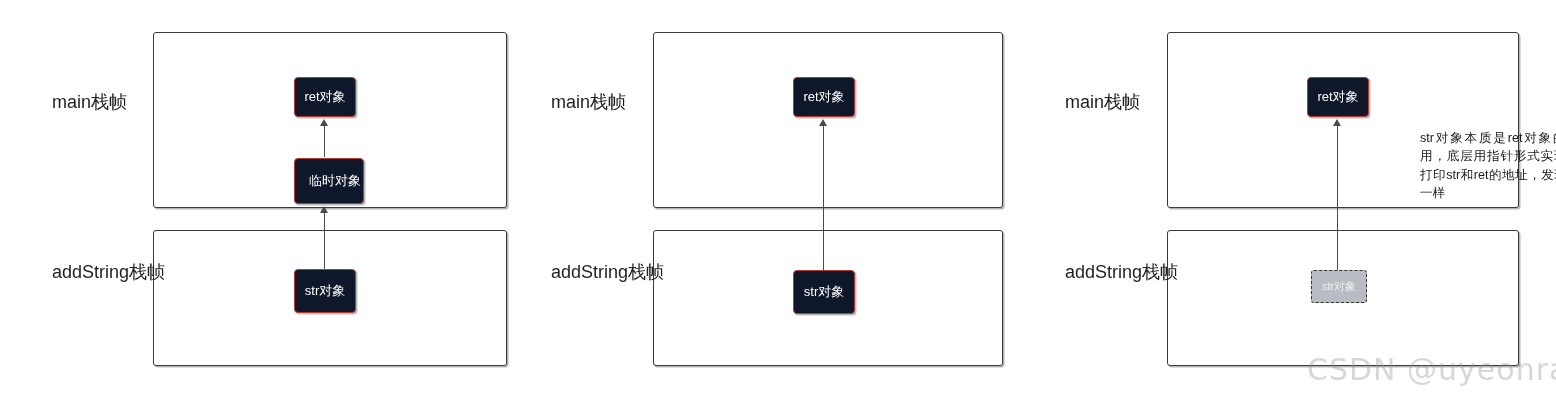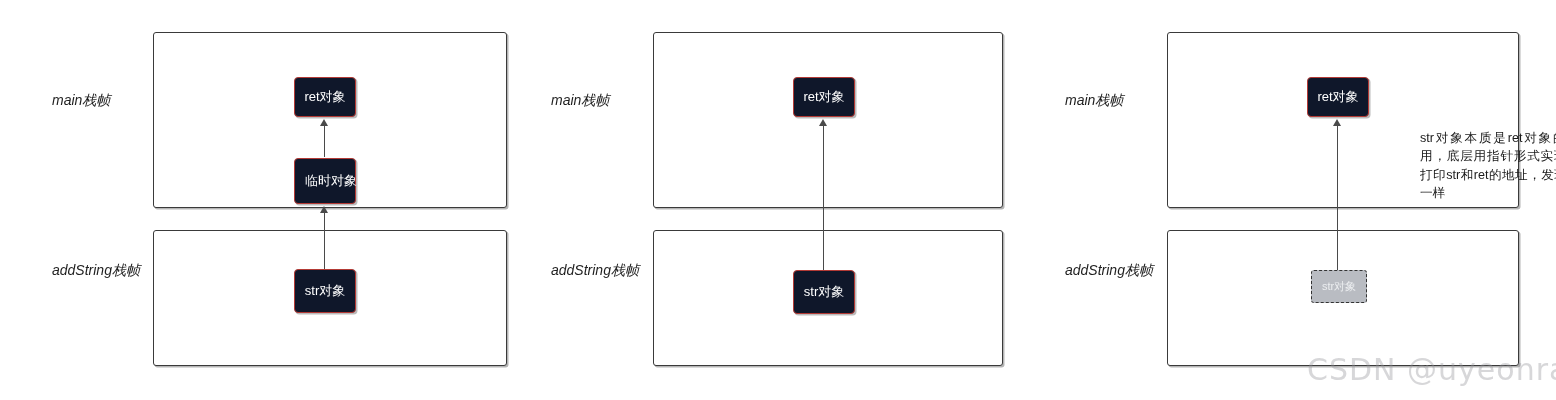--- a/index.html
+++ b/index.html
@@ -27,25 +27,24 @@
     box-sizing: border-box;
     background: #ffffff;
     border: 1px solid #3a3a3a;
     border-radius: 3px;
     box-shadow: 1.5px 1.5px 0 rgba(120,120,120,0.55);
   }
 
   
   .frame-label {
     position: absolute;
-    font-size: 14px;
+    font-size: 18px;
     line-height: 1.2;
     color: #1f1f1f;
     white-space: nowrap;
-    font-style: italic;
   }
 
   
   .node {
     position: absolute;
     box-sizing: border-box;
     display: flex;
     align-items: center;
     justify-content: center;
     background: #0f172a;
@@ -109,21 +108,21 @@
   <div class="frame" style="left:153px; top:230px; width:354px; height:136px;"></div>
 
   <div class="frame-label" style="left:52px; top:92px;">main栈帧</div>
   <div class="frame-label" style="left:52px; top:262px;">addString栈帧</div>
 
   <div class="node" style="left:294px; top:77px; width:62px; height:40px;">ret对象</div>
 
   <div class="arrow-line" style="left:324px; top:125px; height:32px;"></div>
   <div class="arrow-head" style="left:320px; top:119px;"></div>
 
-  <div class="node" style="left:294px; top:158px; width:62px; height:46px;padding-left:12px;">临时对象</div>
+  <div class="node" style="left:294px; top:158px; width:70px; height:46px;padding-left:12px;">临时对象</div>
 
   <div class="arrow-line" style="left:324px; top:212px; height:57px;"></div>
   <div class="arrow-head" style="left:320px; top:206px;"></div>
 
   <div class="node" style="left:294px; top:269px; width:62px; height:44px;">str对象</div>
 
   <div class="frame" style="left:653px; top:32px; width:350px; height:176px;"></div>
   <div class="frame" style="left:653px; top:230px; width:350px; height:136px;"></div>
 
   <div class="frame-label" style="left:551px; top:92px;">main栈帧</div>

